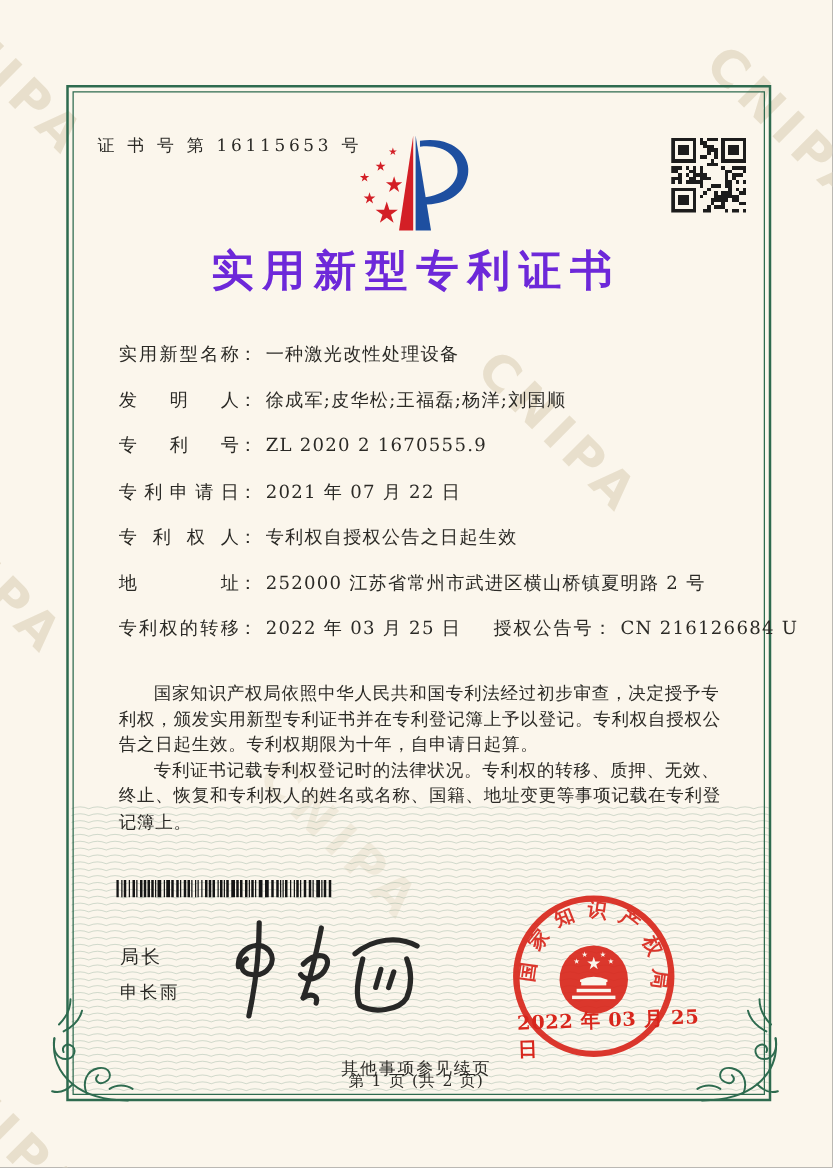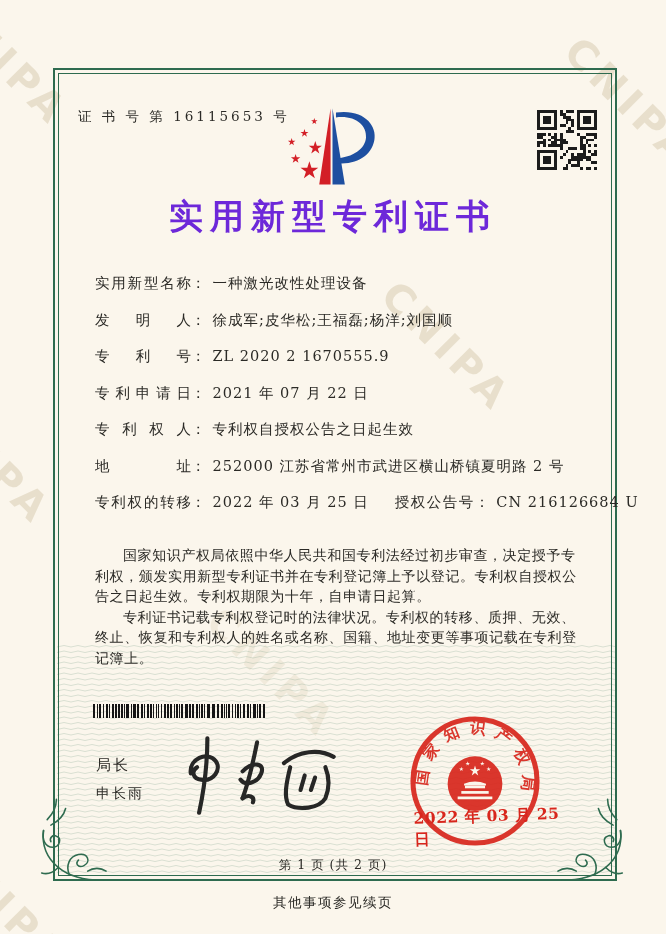--- a/index.html
+++ b/index.html
@@ -51,21 +51,21 @@
   .ornament{position:absolute; width:92px; height:96px;}
   .orn-bl{left:38px; top:790px;}
   .orn-br{left:534px; top:790px; transform:scaleX(-1);}
   .seal{position:absolute; left:402px; top:708px; width:146px; height:146px;}
   .seal-date{
     position:absolute; left:414px; top:806px; width:160px;
     font-size:15.5px; font-weight:bold; color:var(--seal-red);
     letter-spacing:0.5px; transform:rotate(-2deg);
   }
   .page-info{position:absolute; left:0; right:0; top:857px; text-align:center; font-size:12.5px; letter-spacing:1px;}
-  .cont-note{position:absolute; left:0; right:0; top:894px; text-align:center; font-size:13.5px; letter-spacing:1.5px;}
+  .cont-note{position:absolute; left:0; right:0; top:846px; text-align:center; font-size:13.5px; letter-spacing:1.5px;}
 </style>
 </head>
 <body>
 
 <svg width="0" height="0" style="position:absolute">
   <defs>
     <path id="star" d="M0,-1 L0.2245,-0.309 L0.951,-0.309 L0.3633,0.118 L0.5878,0.809 L0,0.382 L-0.5878,0.809 L-0.3633,0.118 L-0.951,-0.309 L-0.2245,-0.309 Z"></path>
   </defs>
 </svg>
 

